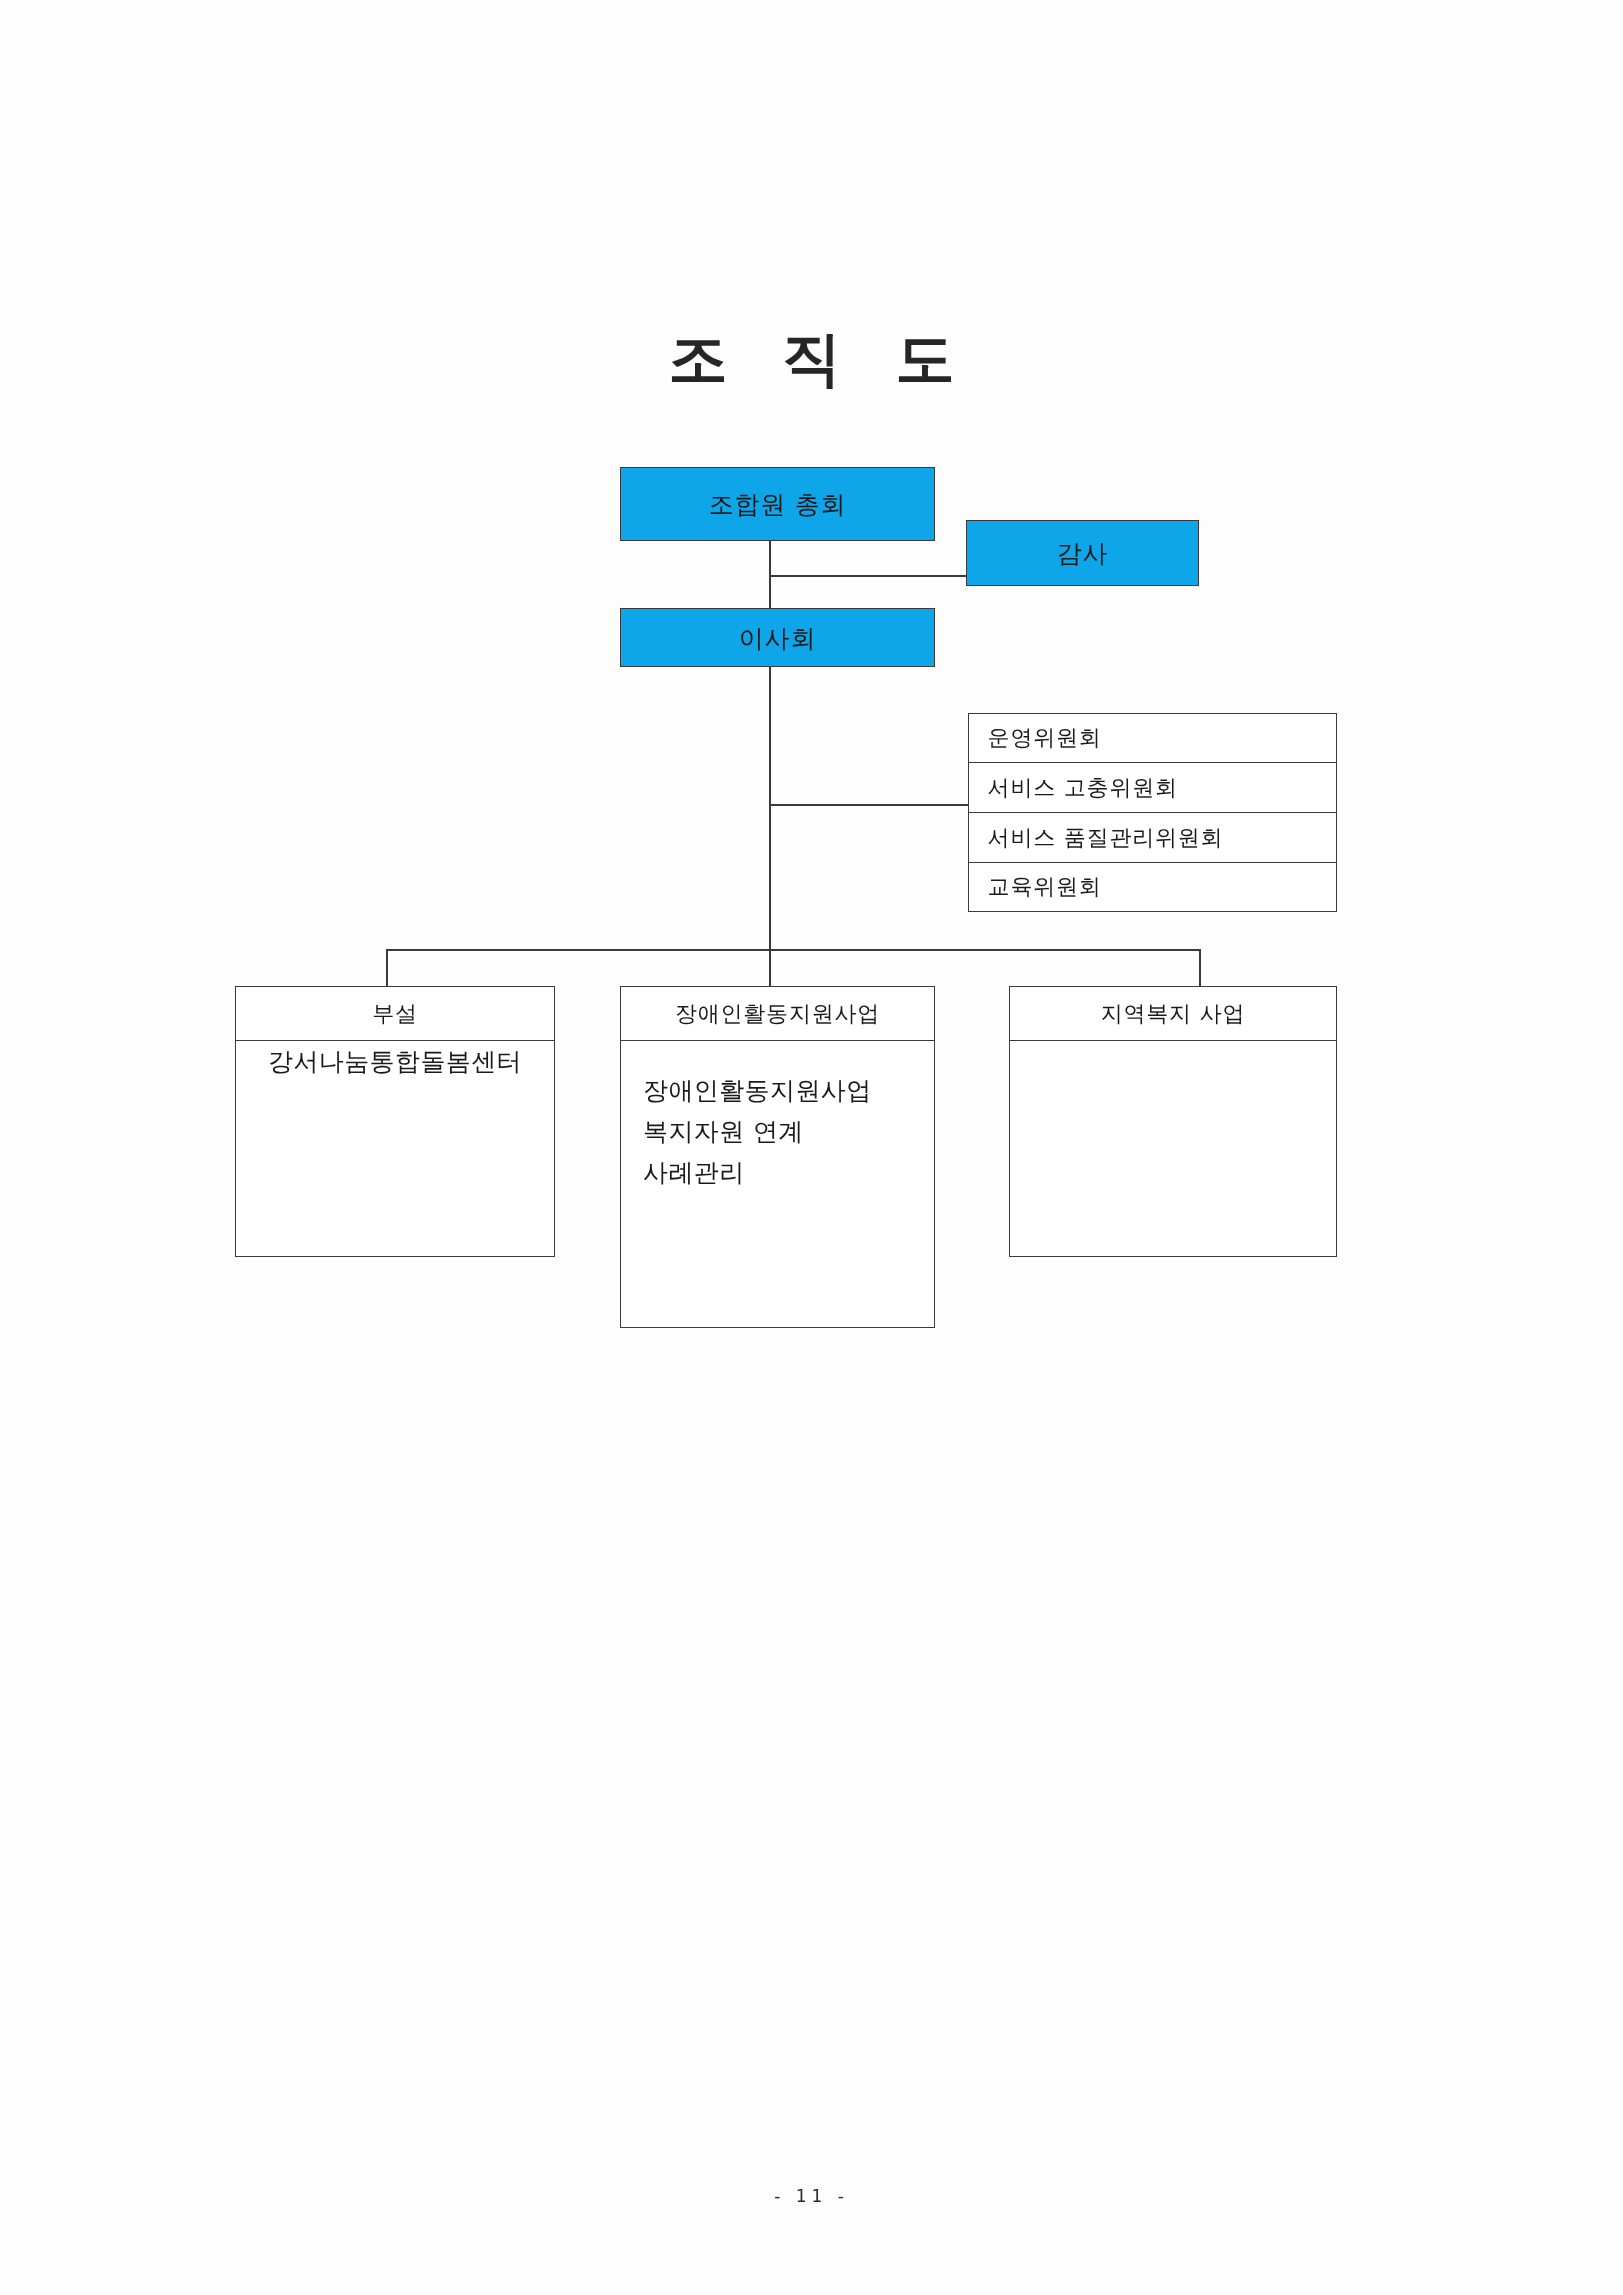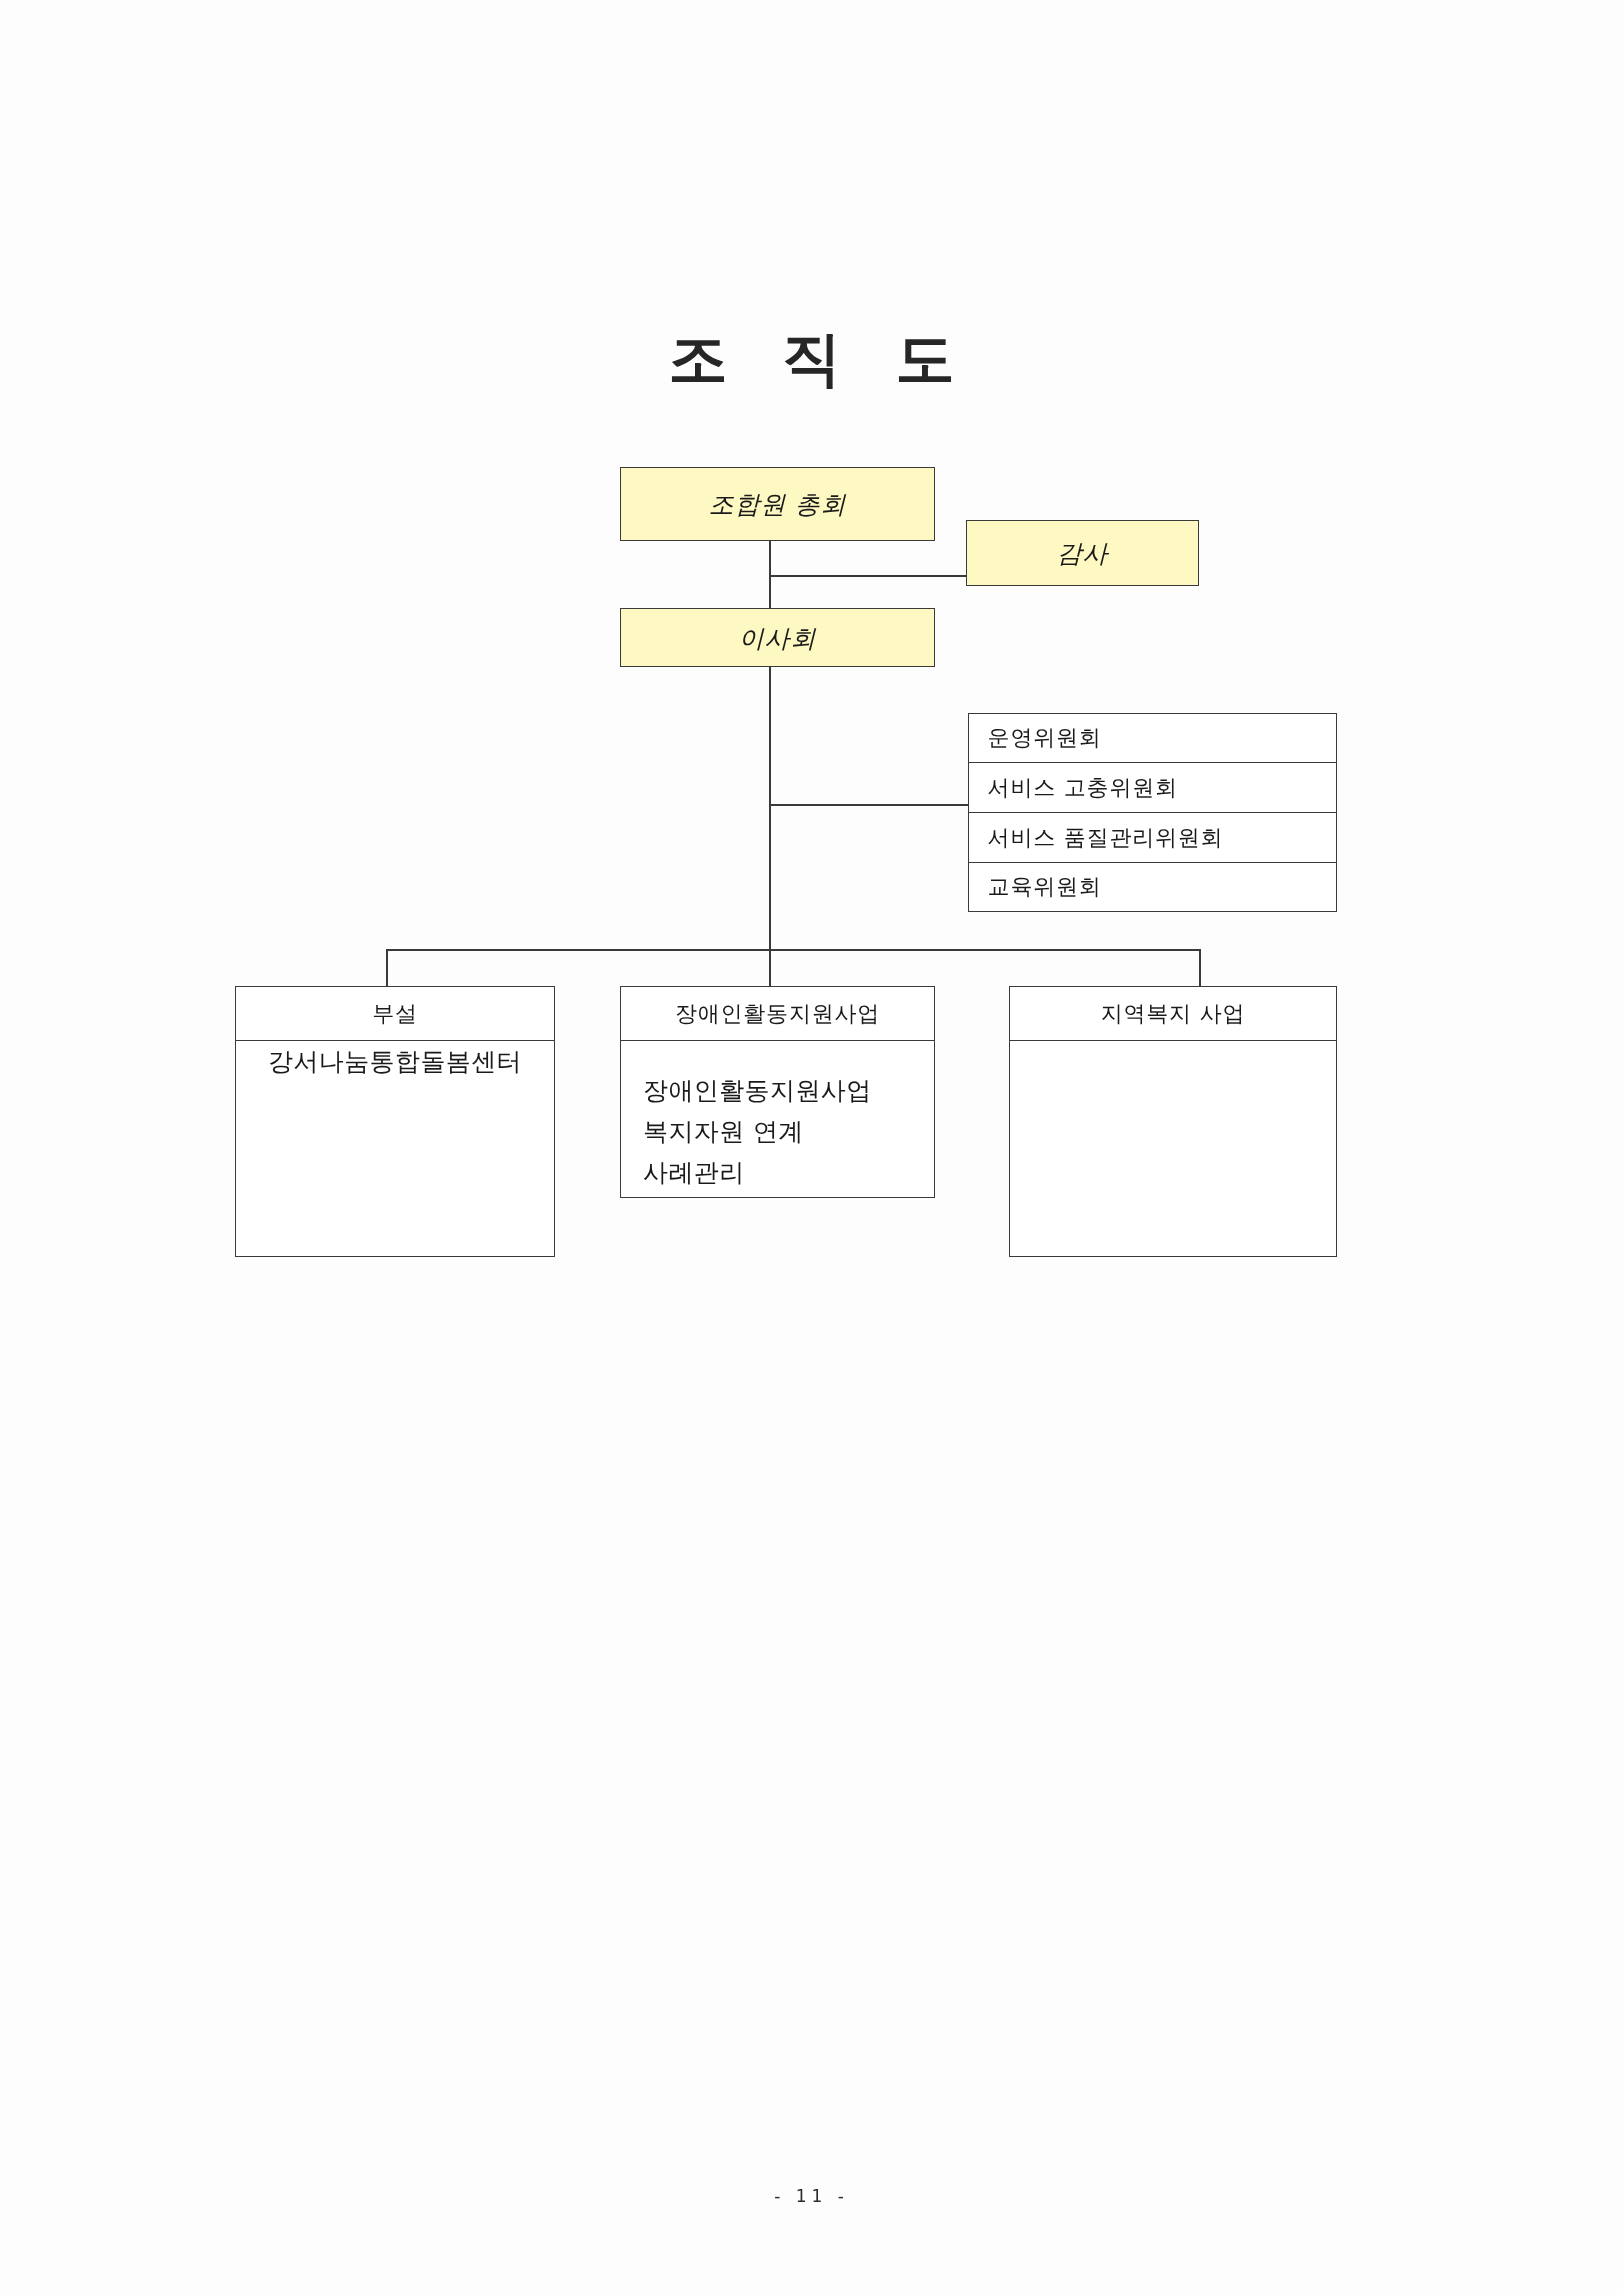--- a/index.html
+++ b/index.html
@@ -30,22 +30,21 @@
     font-weight: 700;
     letter-spacing: 17px;
     text-indent: 17px;
     color: #262626;
   }
   
   .box {
     position: absolute;
     box-sizing: border-box;
     border: 1.7px solid #3a3a3a;
-    background: #fef9c3;
-    font-style: italic;
+    background: #0ea5e9;
   }
   .box-label {
     position: absolute;
     left: 0;
     right: 0;
     top: 50%;
     transform: translateY(-50%);
     text-align: center;
     font-size: 25px;
     color: #1a1a1a;
@@ -170,21 +169,21 @@
     <span class="committee-label">서비스 품질관리위원회</span>
   </div>
 
   <div class="dept" style="left:235px; top:986px; width:320px; height:271px;">
     <div class="dept-head">부설</div>
     <div class="dept-body centered">
       <div class="dept-item">강서나눔통합돌봄센터</div>
     </div>
   </div>
 
-  <div class="dept" style="left:620px; top:986px; width:315px; height:212px;">
+  <div class="dept" style="left:620px; top:986px; width:315px; height:342px;">
     <div class="dept-head">장애인활동지원사업</div>
     <div class="dept-body">
       <div class="dept-item">장애인활동지원사업</div>
       <div class="dept-item">복지자원 연계</div>
       <div class="dept-item">사례관리</div>
     </div>
   </div>
 
   <div class="dept" style="left:1009px; top:986px; width:328px; height:271px;">
     <div class="dept-head">지역복지 사업</div>

